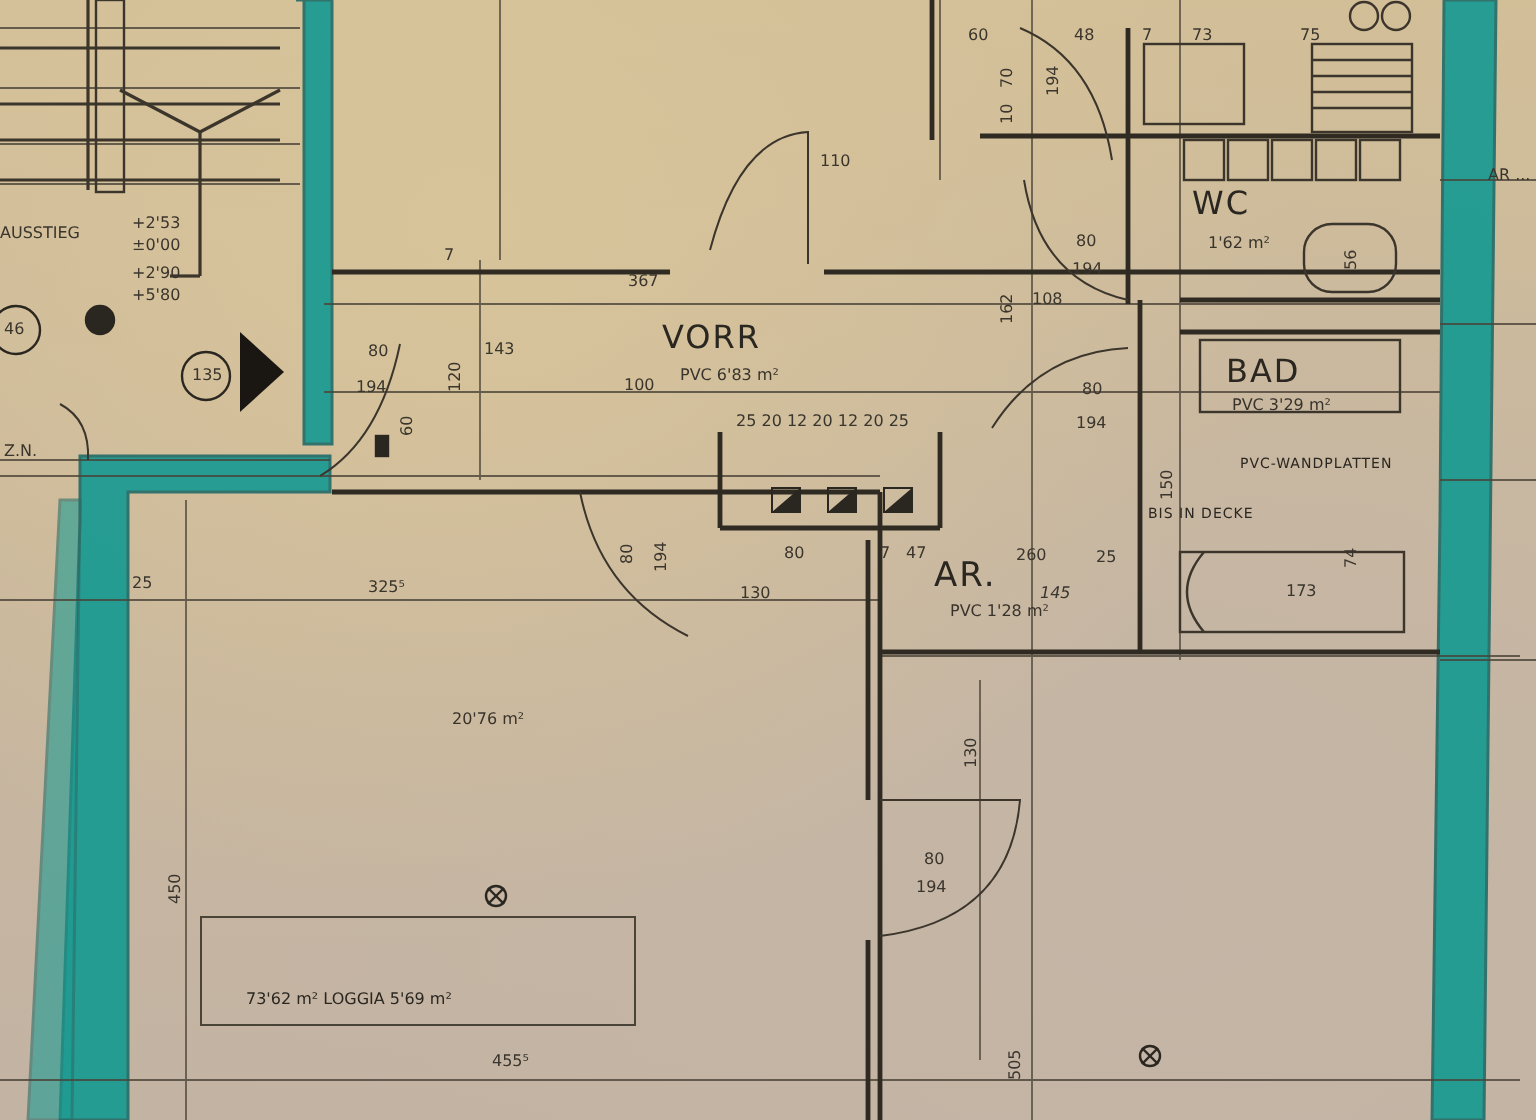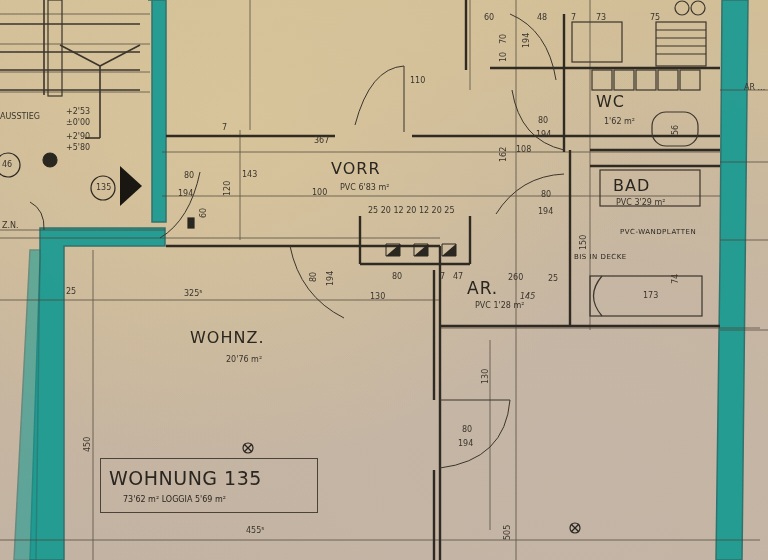--- a/index.html
+++ b/index.html
@@ -147,37 +147,35 @@
       <line x1="579" y1="524" x2="571" y2="532"></line>
       <circle cx="50" cy="160" r="7" fill="#2a2620"></circle>
       <circle cx="103" cy="188" r="12"></circle>
       <circle cx="8" cy="165" r="12"></circle>
       <rect x="188" y="218" width="6" height="10" fill="#2a2620"></rect>
     </g>
 
     <path d="M120 166 L142 186 L120 206 Z" fill="#1a1712"></path>
   </svg>
 
-  <div class="lbl room" style="left:190px; top:330px;">WOHNZ.</div>
   <div class="lbl sub" style="left:226px; top:356px;">20'76 m²</div>
 
   <div class="lbl room" style="left:331px; top:161px;">VORR</div>
   <div class="lbl sub" style="left:340px; top:184px;">PVC 6'83 m²</div>
 
   <div class="lbl room" style="left:596px; top:94px;">WC</div>
   <div class="lbl sub" style="left:604px; top:118px;text-align:center;">1'62 m²</div>
 
   <div class="lbl room" style="left:613px; top:178px;">BAD</div>
   <div class="lbl sub" style="left:600px; top:199px;margin-left:16px;">PVC 3'29 m²</div>
 
   <div class="lbl room-sm" style="left:467px; top:280px;">AR.</div>
   <div class="lbl sub" style="left:461px; top:302px;margin-left:14px;">PVC 1'28 m²</div>
 
   <div class="apt-box">
-    <div class="apt-title">WOHNUNG 135</div>
     <div class="apt-sub">
       <span>73'62 m²</span>
       <span>LOGGIA 5'69 m²</span>
     </div>
   </div>
 
   <div class="lbl dim" style="left:96px; top:184px;">135</div>
   <div class="lbl dim" style="left:2px; top:161px;">46</div>
   <div class="lbl dim" style="left:0px; top:113px;">AUSSTIEG</div>
   <div class="lbl dim" style="left:66px; top:108px;">+2'53</div>

